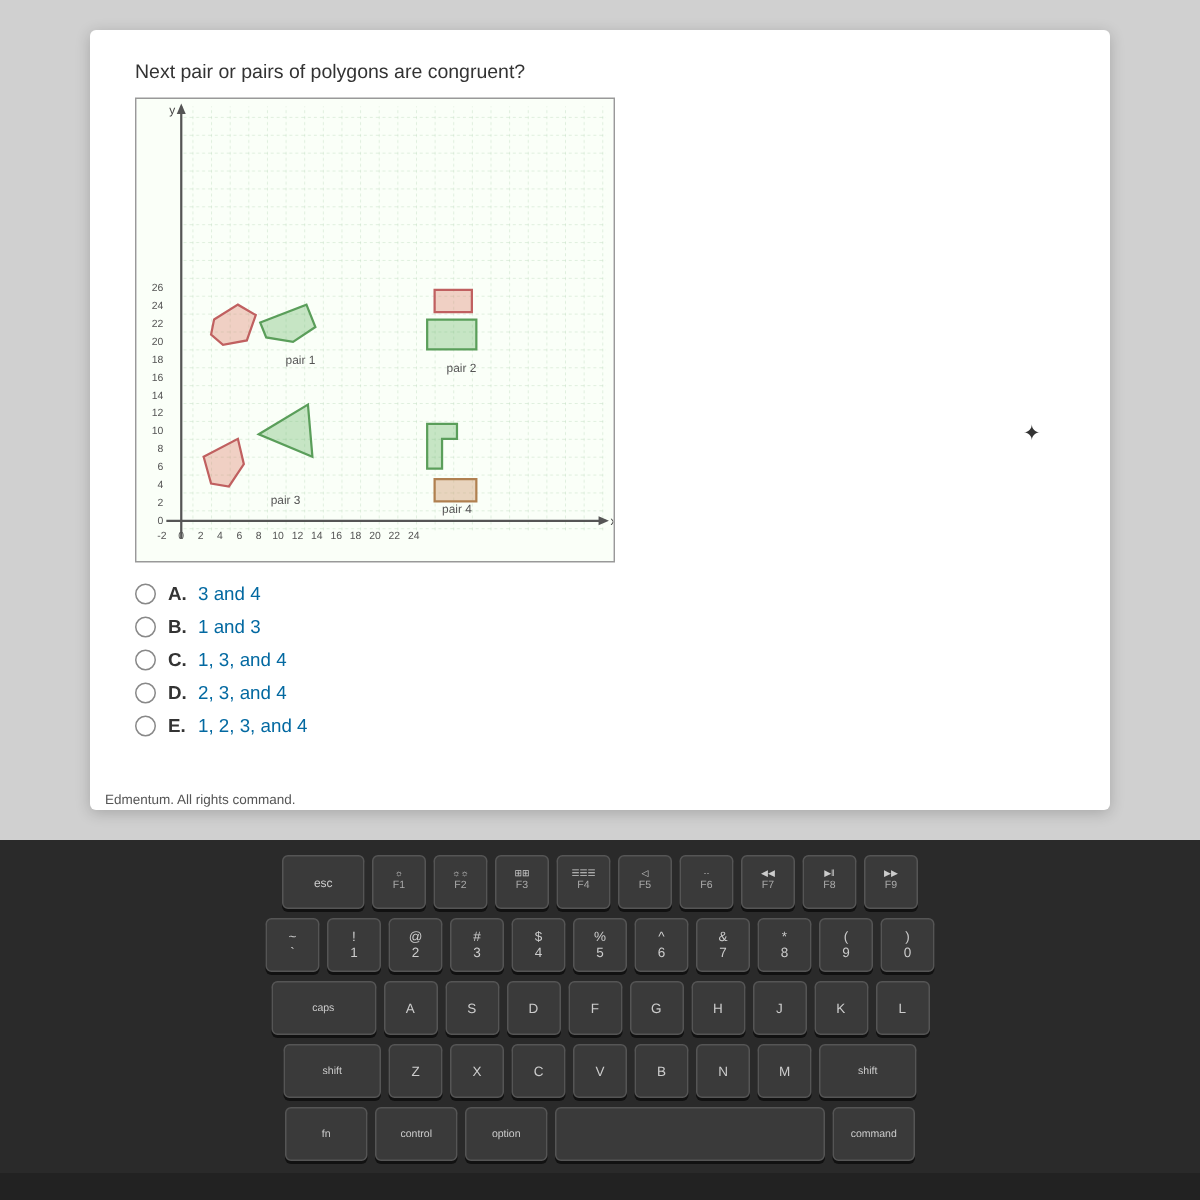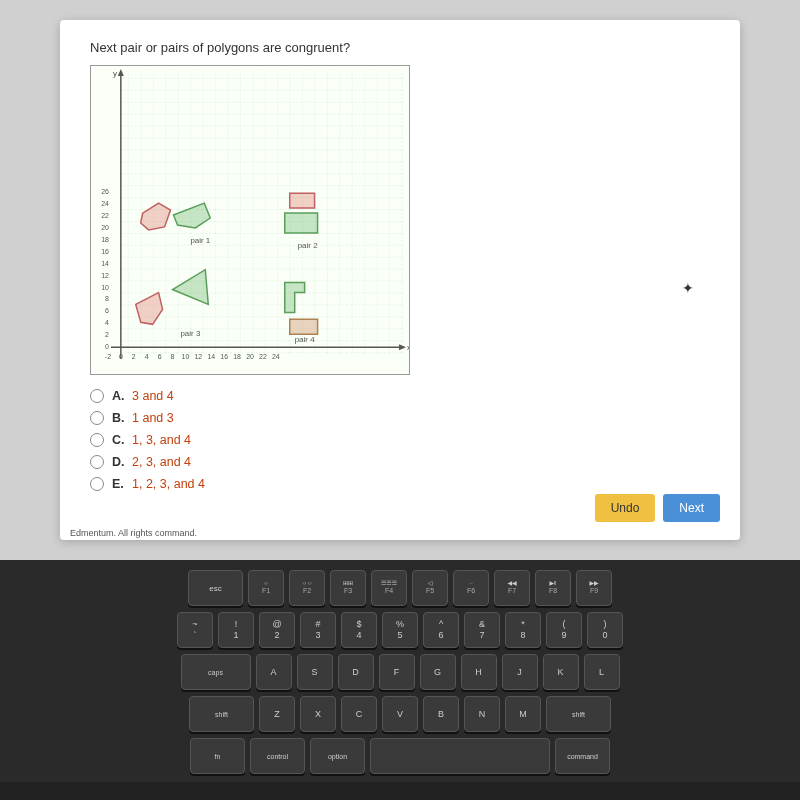--- a/index.html
+++ b/index.html
@@ -83,21 +83,21 @@
       background: #fff;
     }
 
     .answer-letter {
       font-weight: bold;
       margin-right: 4px;
       min-width: 16px;
     }
 
     .answer-text {
-      color: #c2410c;
+      color: #0369a1;
     }
 
     
     .button-row {
       position: absolute;
       bottom: 18px;
       right: 20px;
       display: flex;
       gap: 8px;
     }
@@ -362,24 +362,20 @@
       </div>
 
       <div class="answer-item">
         <div class="radio-circle"></div>
         <span class="answer-letter">E.</span>
         <span class="answer-text">1, 2, 3, and 4</span>
       </div>
 
     </div>
 
-    <div class="button-row">
-      <button class="btn-undo">Undo</button>
-      <button class="btn-next">Next</button>
-    </div>
 
     <div class="footer">Edmentum. All rights command.</div>
 
   </div>
 </div>
 
 <div class="keyboard-area">
 
   <div class="keyboard-row">
     <div class="key key-wide">

